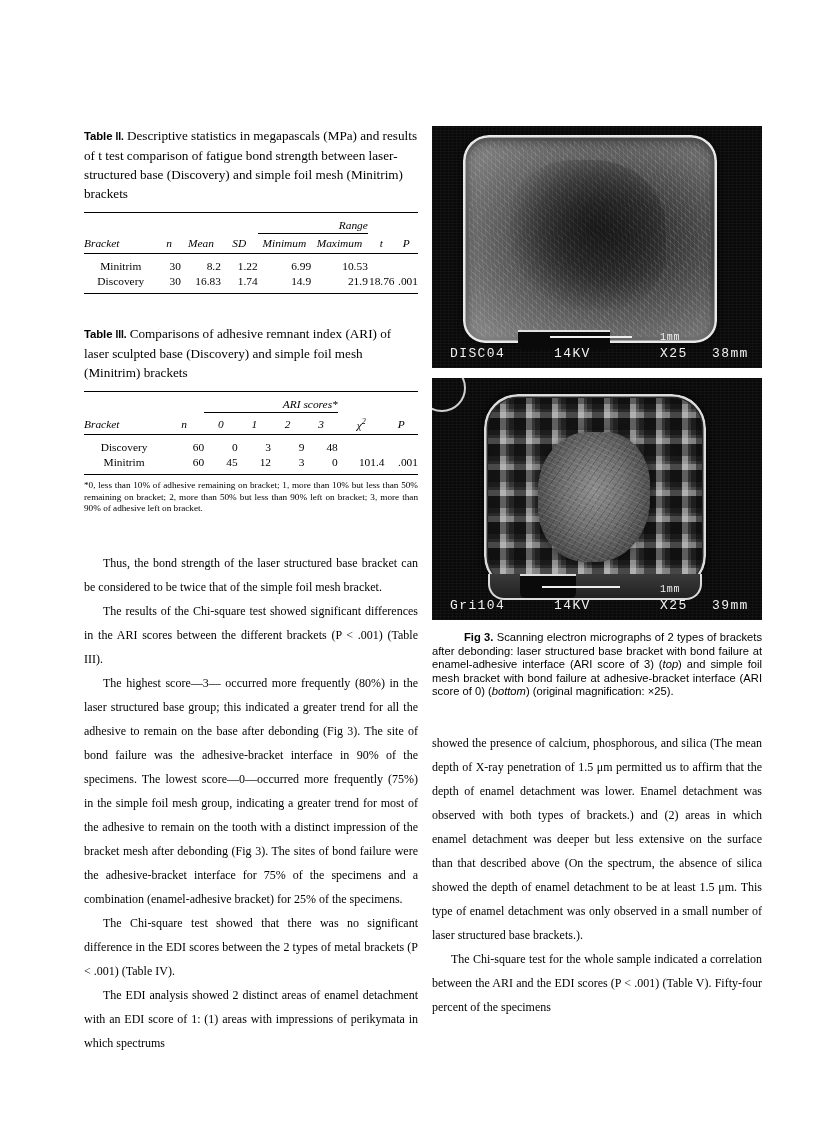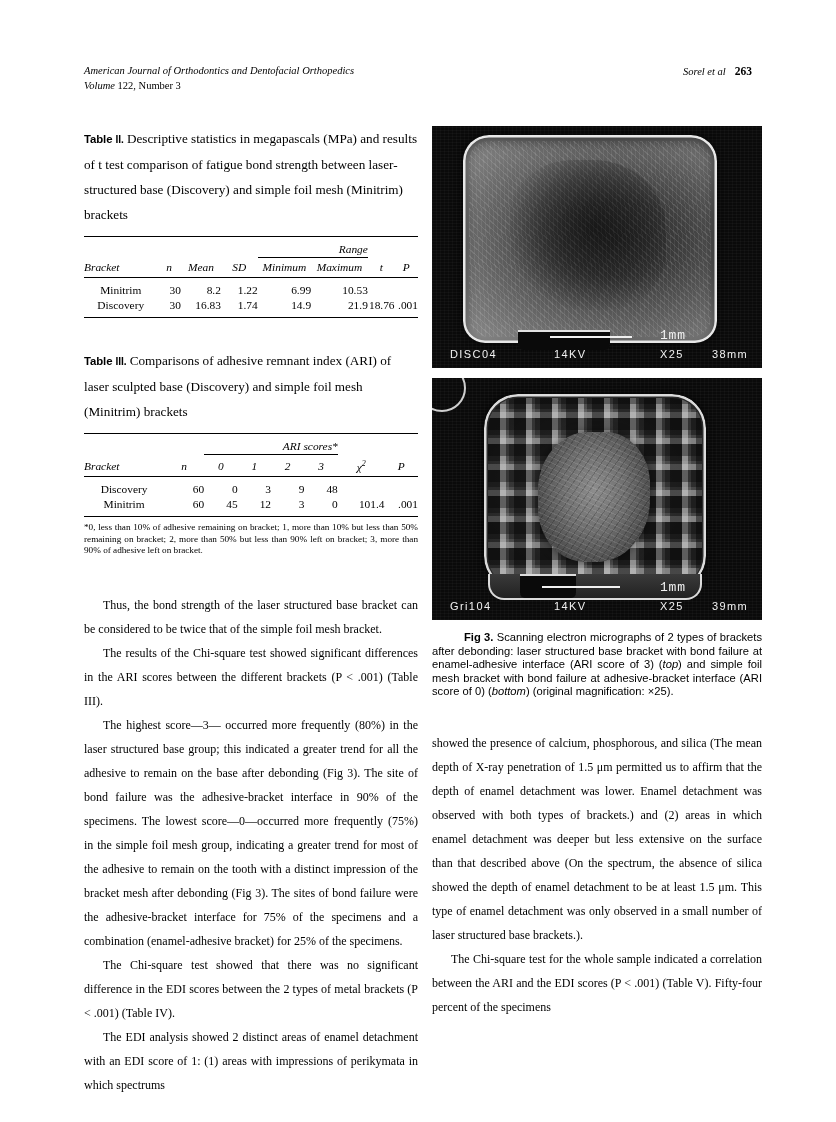--- a/index.html
+++ b/index.html
@@ -64,21 +64,21 @@
     left: 432px;
     top: 126px;
     width: 330px;
   }
 
   
   .table-block { margin-bottom: 4px; }
 
   .table-title {
     font-size: 13.2px;
-    line-height: 25px;
+    line-height: 19px;
     margin-bottom: 9px;
   }
   .table-title .tlabel {
     font-family: "Liberation Sans", sans-serif;
     font-size: 11.4px;
     font-weight: bold;
     letter-spacing: -0.1px;
   }
   .table-title .tlabel .roman { font-size: 10.2px; }
 
@@ -325,36 +325,36 @@
   }
 
   
   .sem-label {
     position: absolute;
     left: 0;
     bottom: 3px;
     width: 100%;
     height: 22px;
     color: #f2f2f2;
-    font-family: Liberation Sans, sans-serif;
-    font-size: 11px;
+    font-family: Liberation Mono, monospace;
+    font-size: 13px;
     letter-spacing: 1.4px;
     line-height: 22px;
     white-space: nowrap;
   }
   .sem-label .spec { position: absolute; left: 18px; }
   .sem-label .kv   { position: absolute; left: 122px; }
   .sem-label .mag  { position: absolute; left: 228px; }
   .sem-label .wd   { position: absolute; left: 280px; }
   .scalebar-wrap {
     position: absolute;
     bottom: 25px;
     color: #f2f2f2;
     font-family: "Liberation Mono", monospace;
-    font-size: 13px;
+    font-size: 10px;
     letter-spacing: .8px;
   }
   .scalebar-wrap.top { left: 228px; }
   .scalebar-wrap.bot { left: 228px; }
   .scalebar-line {
     position: absolute;
     height: 2.5px;
     background: #f0f0f0;
   }
   .sb-top { left: 118px; bottom: 30px; width: 82px; }
@@ -370,30 +370,20 @@
   .fig-caption .figlbl { font-weight: bold; margin-left: 32px; }
   .fig-caption i { font-style: italic; }
 
   .right-text { margin-top: 32px; }
 </style>
 </head>
 <body>
 
 <div class="page">
 
-  <div class="running-head">
-    <div class="rh-left">American Journal of Orthodontics and Dentofacial Orthopedics</div>
-    <div class="rh-right">
-      <span>Sorel et al</span><span class="pageno">263</span>
-    </div>
-    <div class="rh-line2">
-      <span>Volume</span>
-      <span class="nonital">122, Number 3</span>
-    </div>
-  </div>
 
   <div class="col-left">
 
     <div class="table-block">
       <div class="table-title">
         <span class="tlabel"><span>Table</span> <span class="roman">II.</span></span>
         <span>Descriptive statistics in megapascals (MPa) and results of t test comparison of fatigue bond strength between laser-structured base (Discovery) and simple foil mesh (Minitrim) brackets</span>
       </div>
 
       <table class="data">

